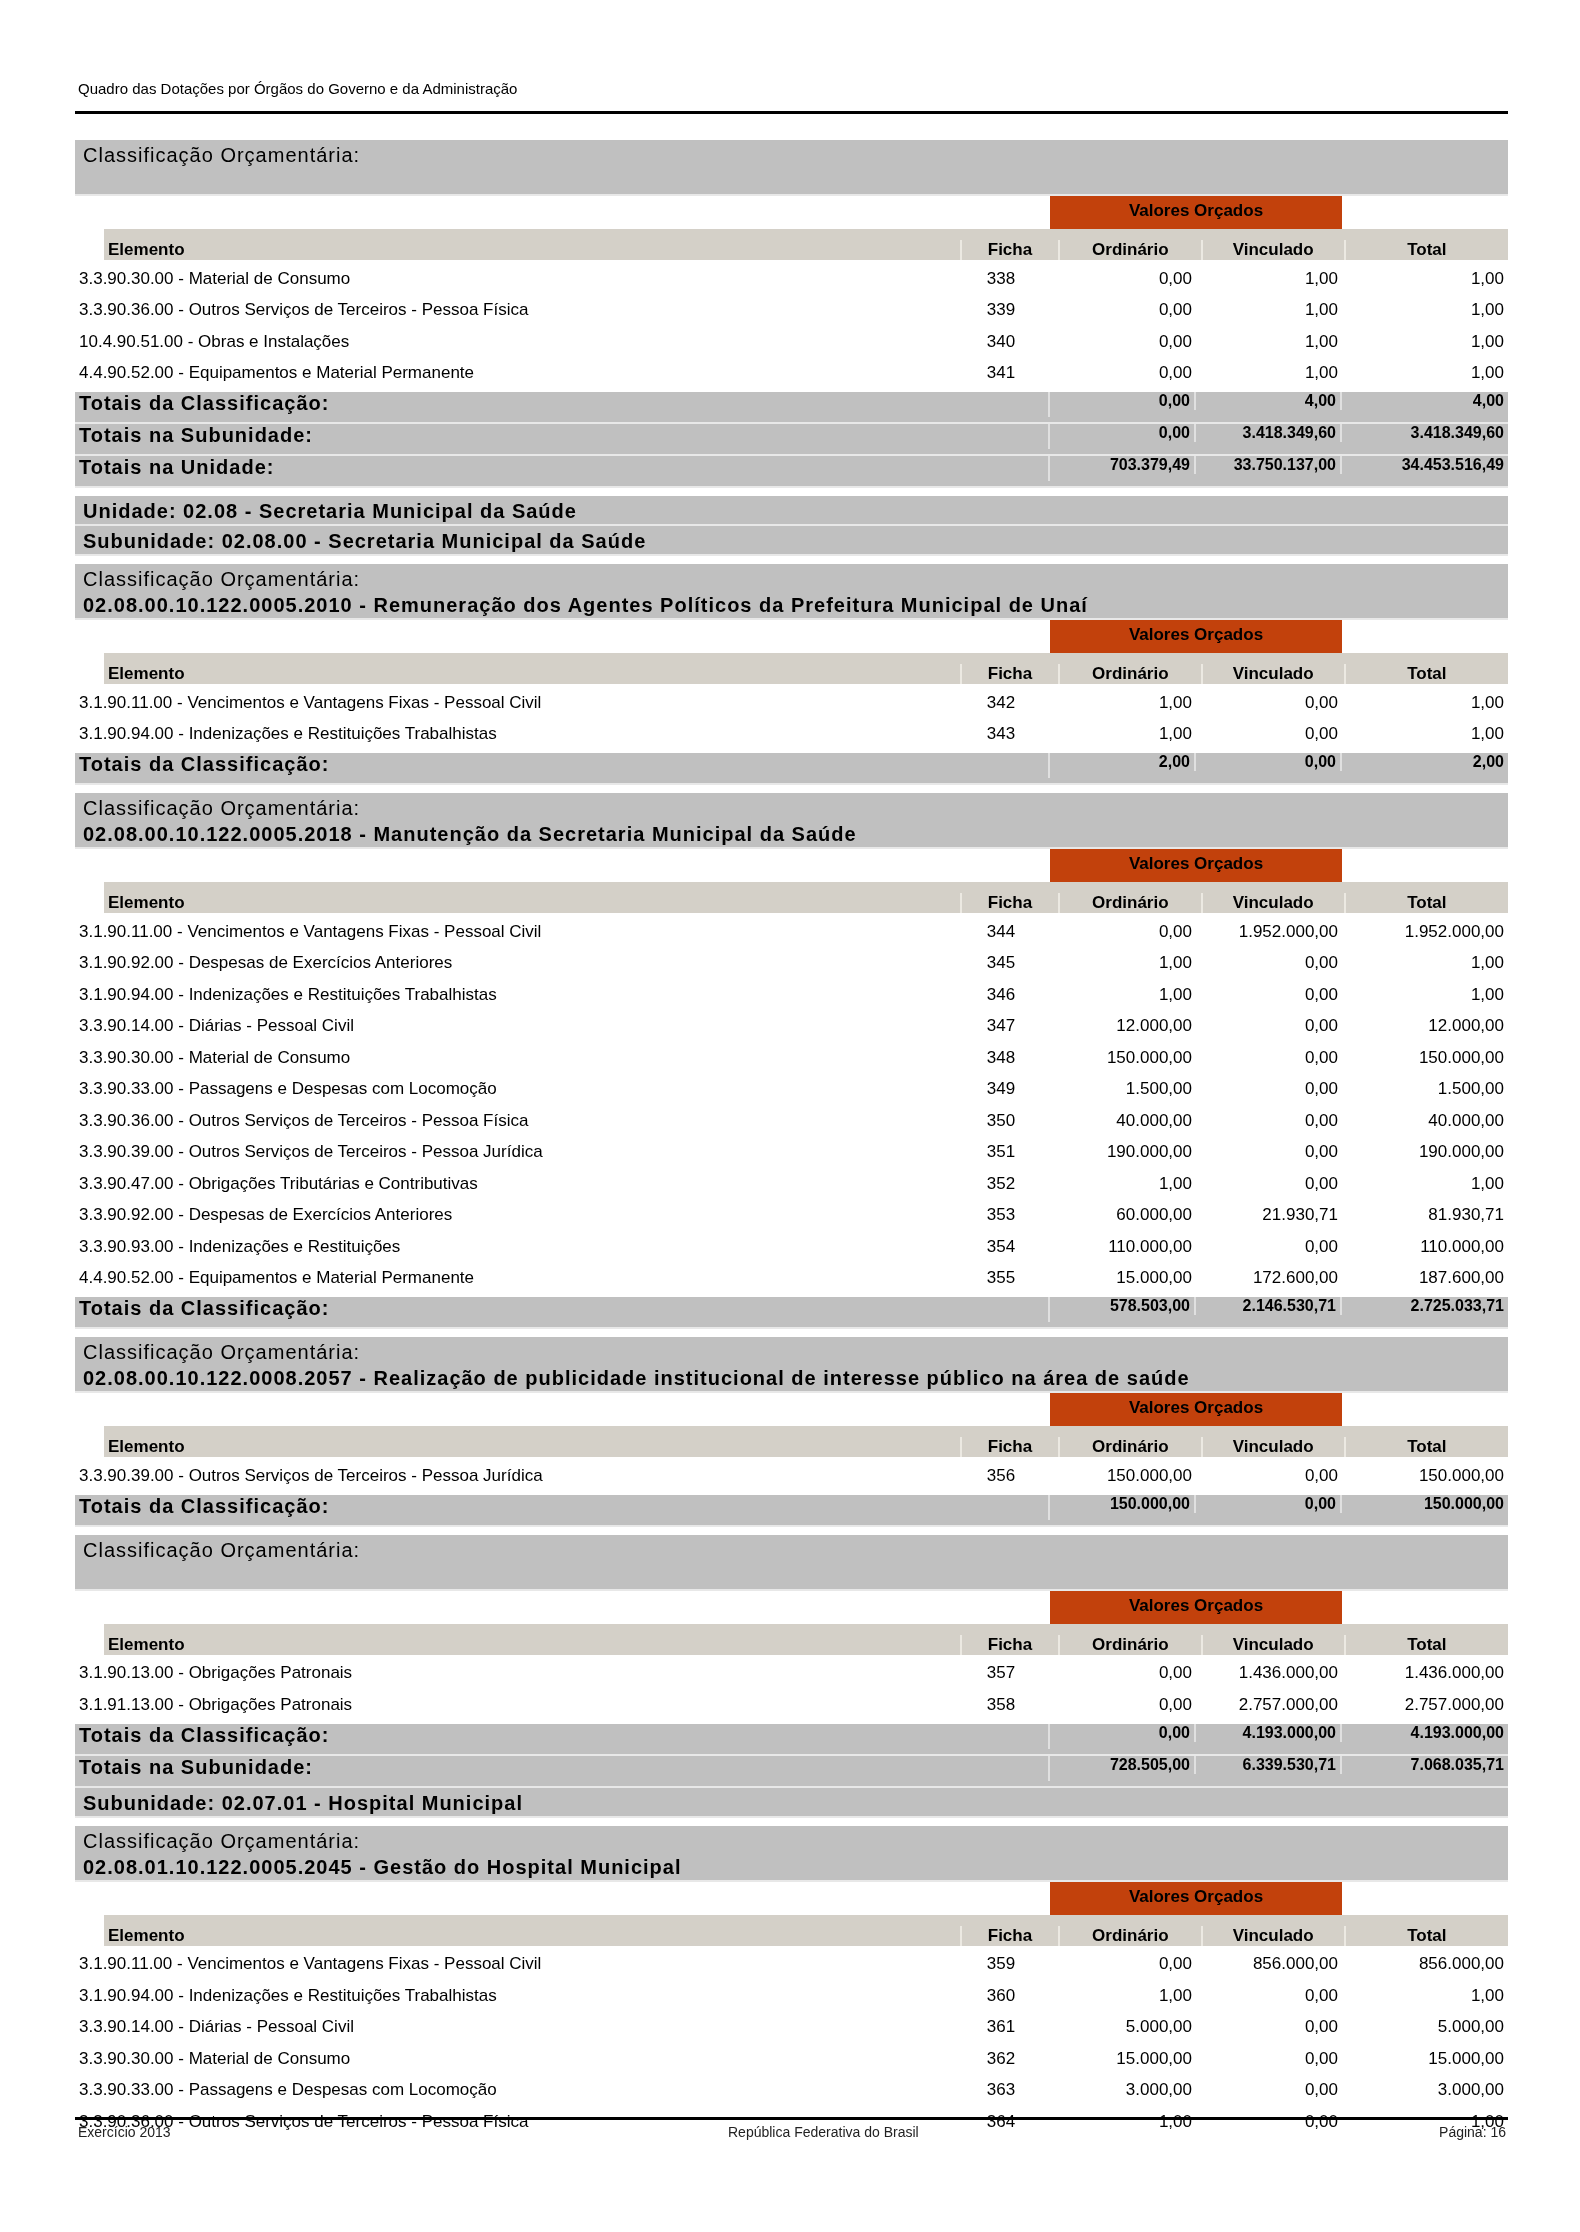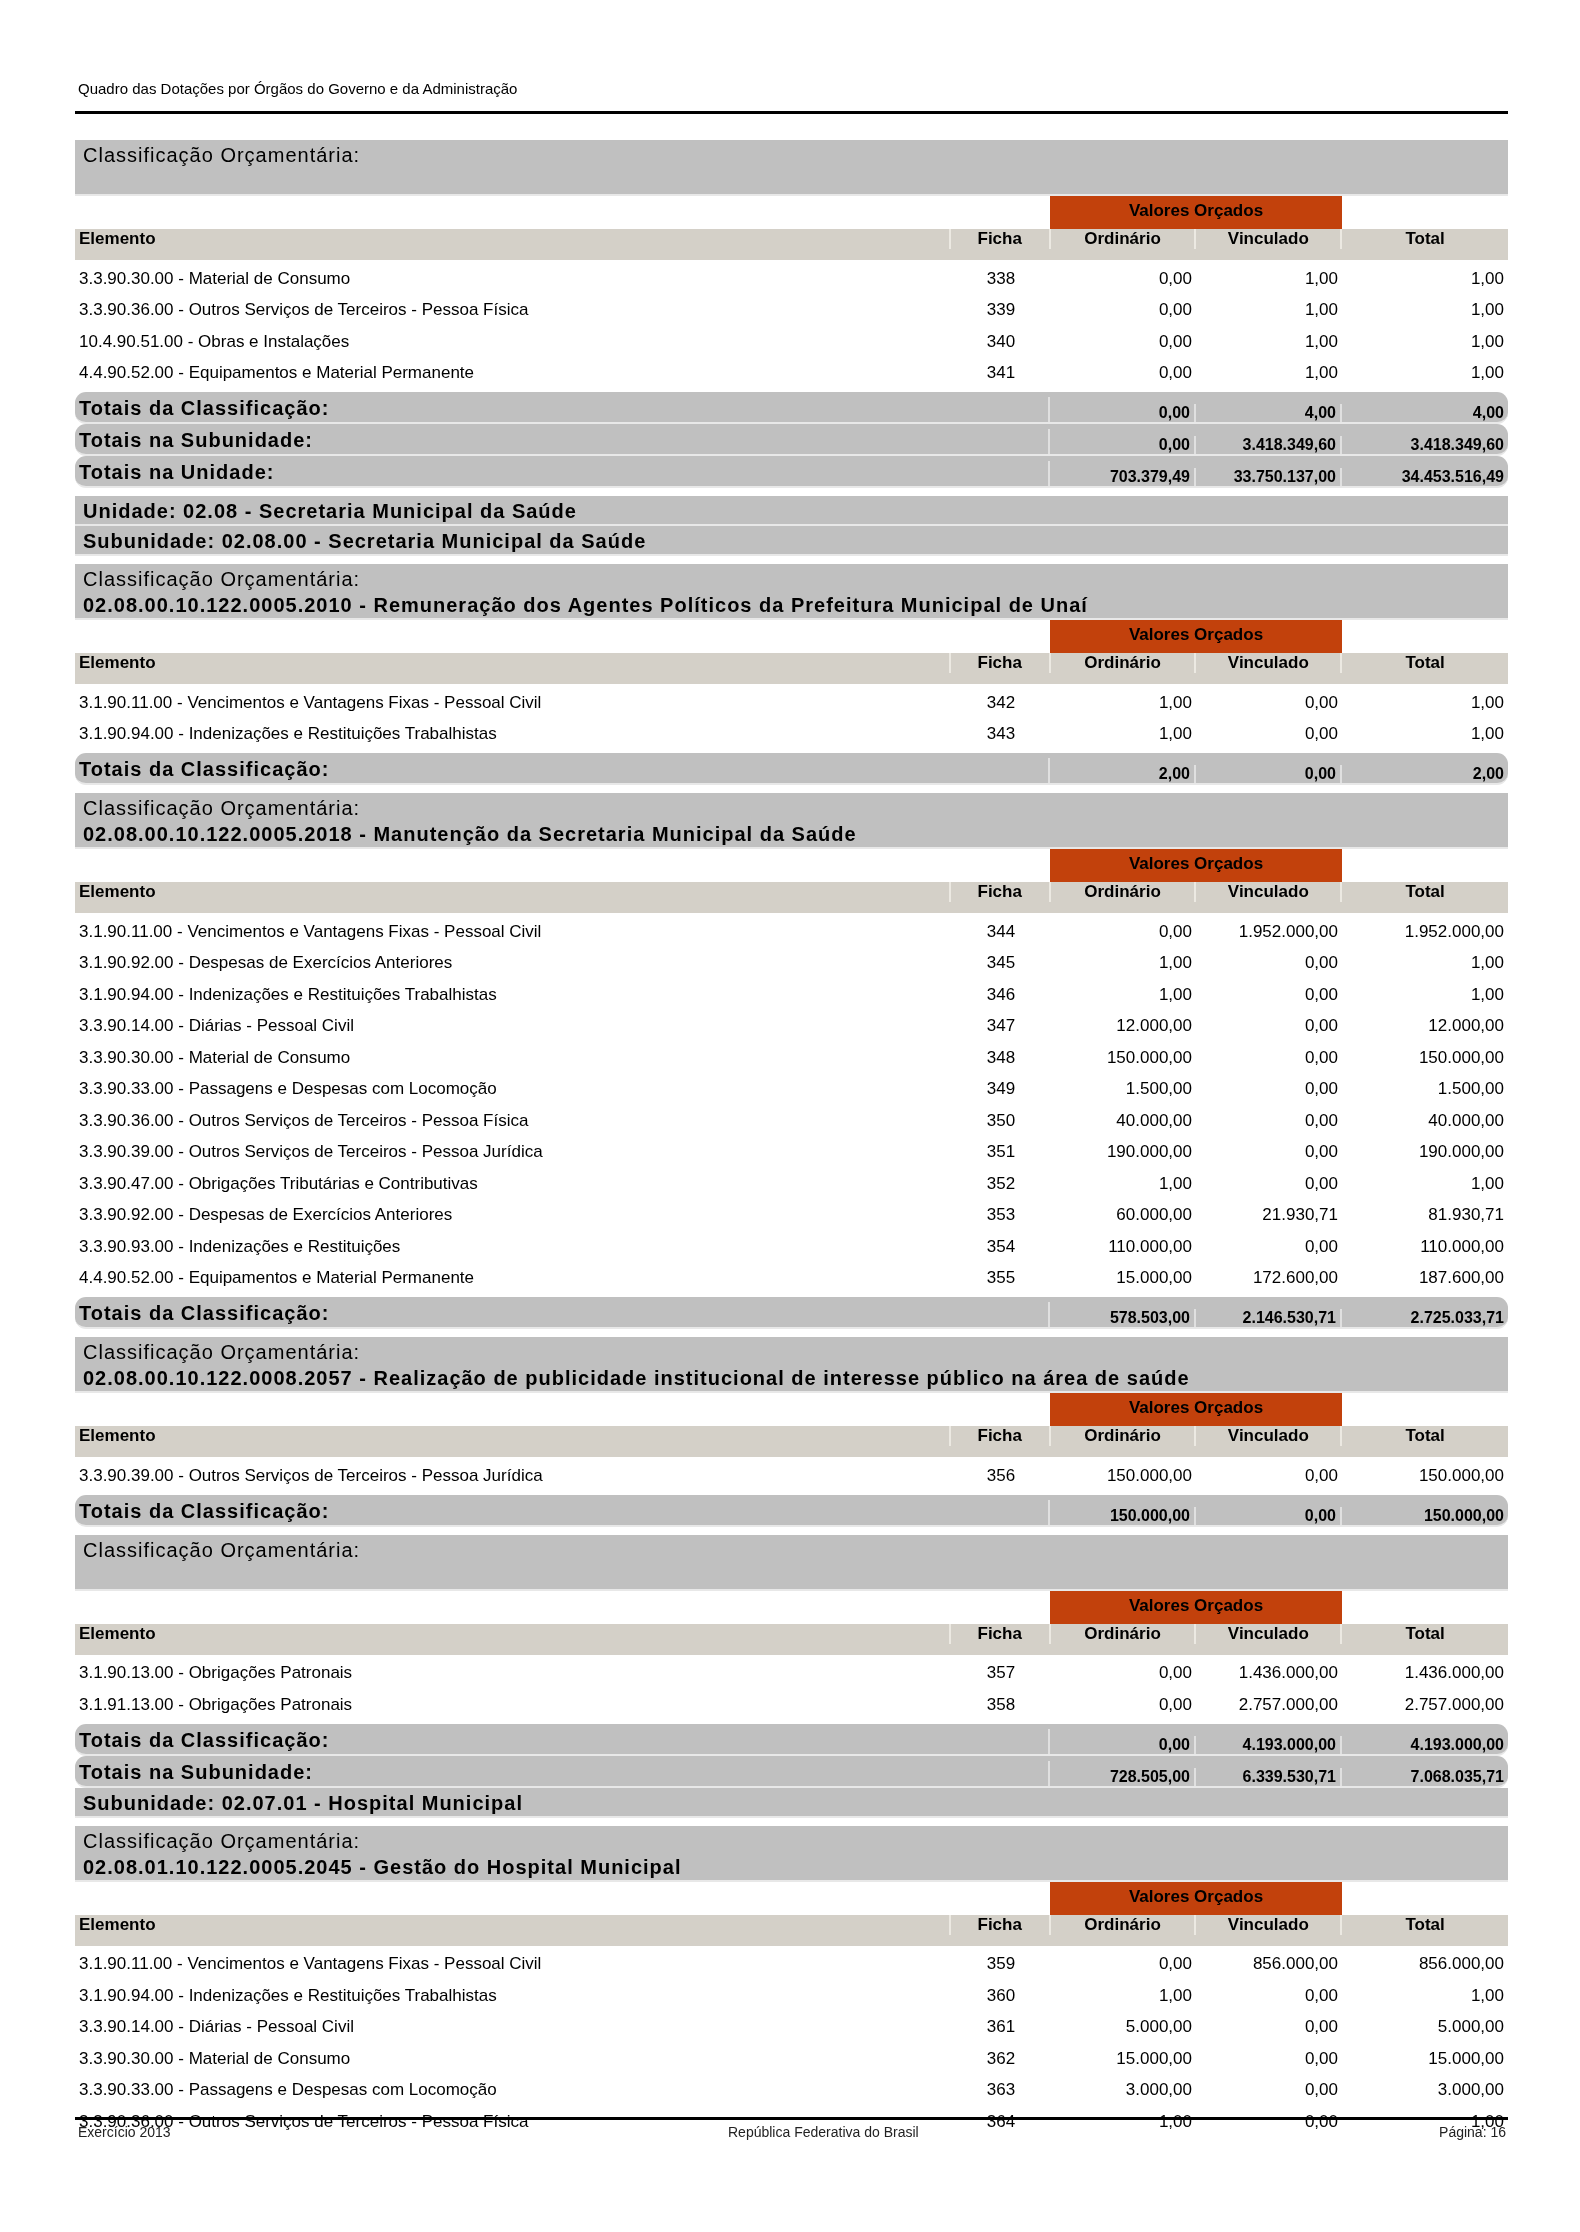--- a/index.html
+++ b/index.html
@@ -16,26 +16,26 @@
   .gap-sm { height:3px; }
   .row { display:flex; height:31.5px; align-items:center; font-size:17px; }
   .c-el { width:877px; padding-left:4px; box-sizing:border-box; }
   .c-fi { width:98px; text-align:center; }
   .c-or { width:146px; text-align:right; padding-right:4px; box-sizing:border-box; }
   .c-vi { width:146px; text-align:right; padding-right:4px; box-sizing:border-box; }
   .c-to { width:166px; text-align:right; padding-right:4px; box-sizing:border-box; }
   .valores { display:flex; height:33px; }
   .valores .spacer { width:975px; }
   .valores .box { width:292px; background:#c2410c; text-align:center; font-weight:bold; font-size:17px; line-height:30px; }
-  .colhead { display:flex; height:31px; align-items:flex-start; background:#d4d0c8; font-weight:bold; font-size:17px; margin-bottom:3px; }
+  .colhead { display:flex; height:31px; align-items:flex-end; background:#d4d0c8; font-weight:bold; font-size:17px; margin-bottom:3px;margin-left:29px; }
   .colhead > div { display:flex; align-items:center; border-right:2px solid #ece9e2; }
   .colhead .c-fi, .colhead .c-to { justify-content:center; }
   .colhead .c-or, .colhead .c-vi { justify-content:center; padding-right:0; }
   .colhead .c-to { border-right:none; padding-right:0; }
-  .totals { display:flex; height:30px; background:#c0c0c0; border-bottom:2px solid #e8e8e8; align-items:flex-end;border-radius:11px; }
+  .totals { display:flex; height:30px; background:#c0c0c0; border-bottom:2px solid #e8e8e8; align-items:flex-start; }
   .totals .lbl { width:975px; font-size:20px; font-weight:bold; letter-spacing:1px; padding-left:4px; box-sizing:border-box; display:flex; align-items:flex-end; padding-bottom:2px; border-right:2px solid #e0e0e0; }
   .totals .num { font-size:16px; font-weight:bold; display:flex; justify-content:flex-end; align-items:center; border-right:2px solid #e0e0e0; }
   .totals .num:last-child { border-right:none; }
   .footer-rule { position:absolute; left:75px; width:1433px; top:2117px; height:3px; background:#000; }
   .footer { position:absolute; left:78px; top:2124px; width:1428px; font-size:14px; color:#222; }
   .footer .f-left { position:absolute; left:0; }
   .footer .f-center { position:absolute; left:650px; }
   .footer .f-right { position:absolute; right:0;text-align:right; }
 </style>
 </head>

